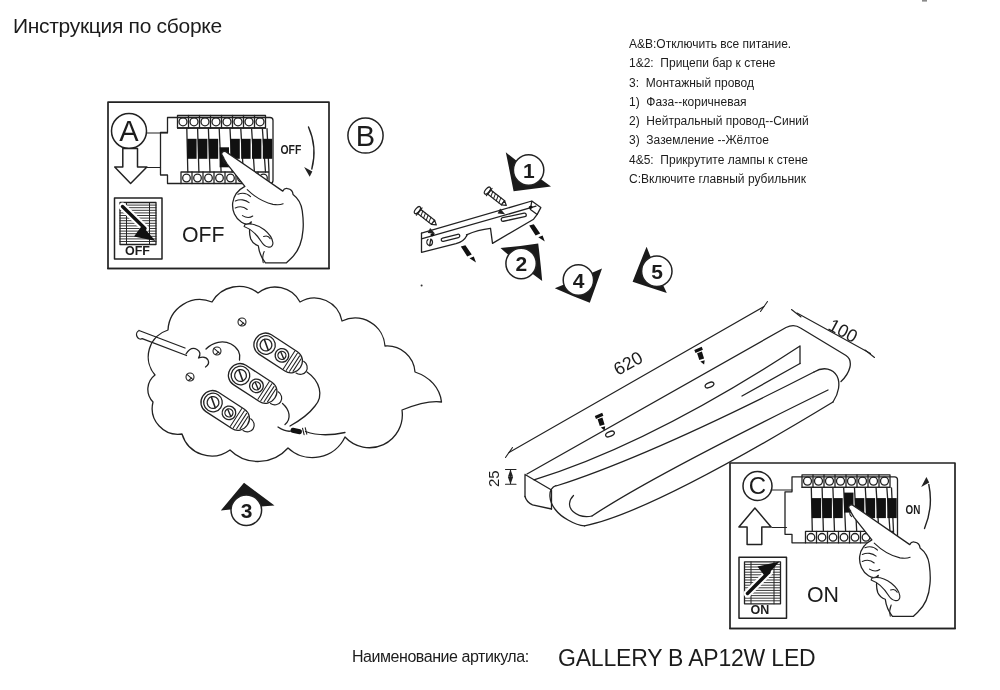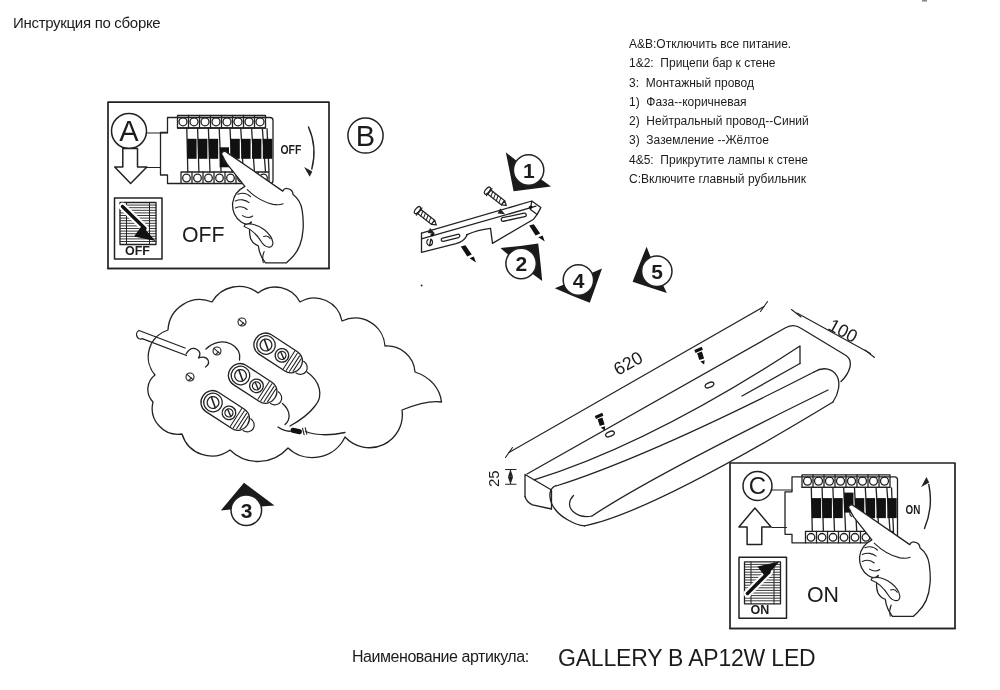--- a/index.html
+++ b/index.html
@@ -1,19 +1,19 @@
 <!DOCTYPE html>
 <html><head><meta charset="utf-8">
 <style>
 html,body{margin:0;padding:0;background:#fff;width:1000px;height:690px;overflow:hidden}
 body{font-family:"Liberation Sans",sans-serif;color:#1c1c1c;position:relative}
 .abs{position:absolute}
 </style></head>
 <body>
-<div class="abs" style="left:13px;top:13.5px;font-size:15px;letter-spacing:-0.3px;">Инструкция по сборке</div>
+<div class="abs" style="left:13px;top:13.5px;font-size:21px;letter-spacing:-0.3px;">Инструкция по сборке</div>
 <div class="abs" style="left:629px;top:35px;font-size:12px;line-height:19.3px;white-space:pre;">A&amp;B:Отключить все питание.
 1&amp;2:  Прицепи бар к стене
 3:  Монтажный провод
 1)  Фаза--коричневая
 2)  Нейтральный провод--Синий
 3)  Заземление --Жёлтое
 4&amp;5:  Прикрутите лампы к стене
 C:Включите главный рубильник</div>
 <div class="abs" style="left:352px;top:648.5px;font-size:16px;letter-spacing:-0.45px;line-height:1;text-align:right;">Наименование артикула:</div>
 <div class="abs" style="left:558px;top:647px;font-size:23px;letter-spacing:-0.2px;line-height:1;">GALLERY B AP12W LED</div>

